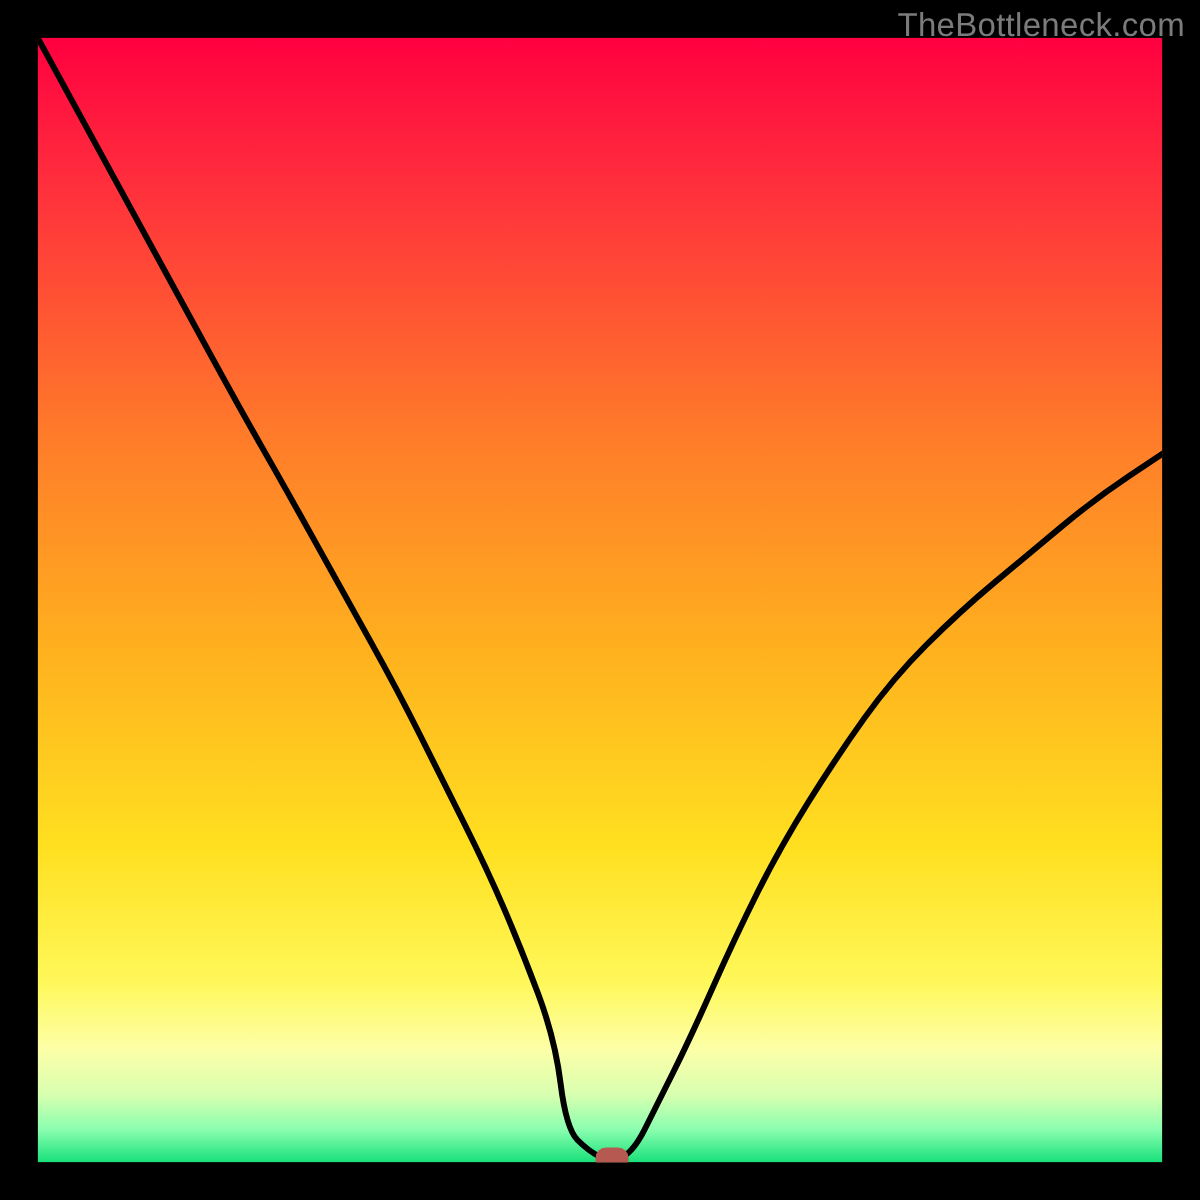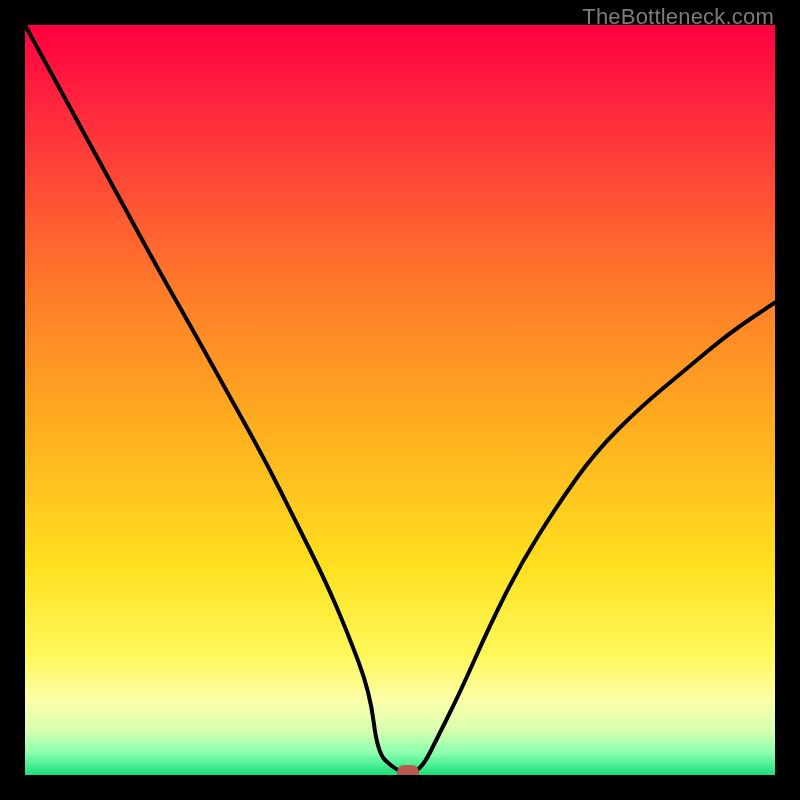--- a/index.html
+++ b/index.html
@@ -22,21 +22,21 @@
     position: absolute;
     left: 25px;
     top: 25px;
     width: 750px;
     height: 750px;
     overflow: hidden;
   }
   .watermark {
     position: absolute;
     top: 4px;
-    right: 26px;
+    right: 10px;
     color: #7b7b7b;
     font-size: 22px;
     font-weight: 500;
     letter-spacing: 0.2px;
     z-index: 30;
   }
   .marker {
     position: absolute;
     width: 22px;
     height: 15px;

